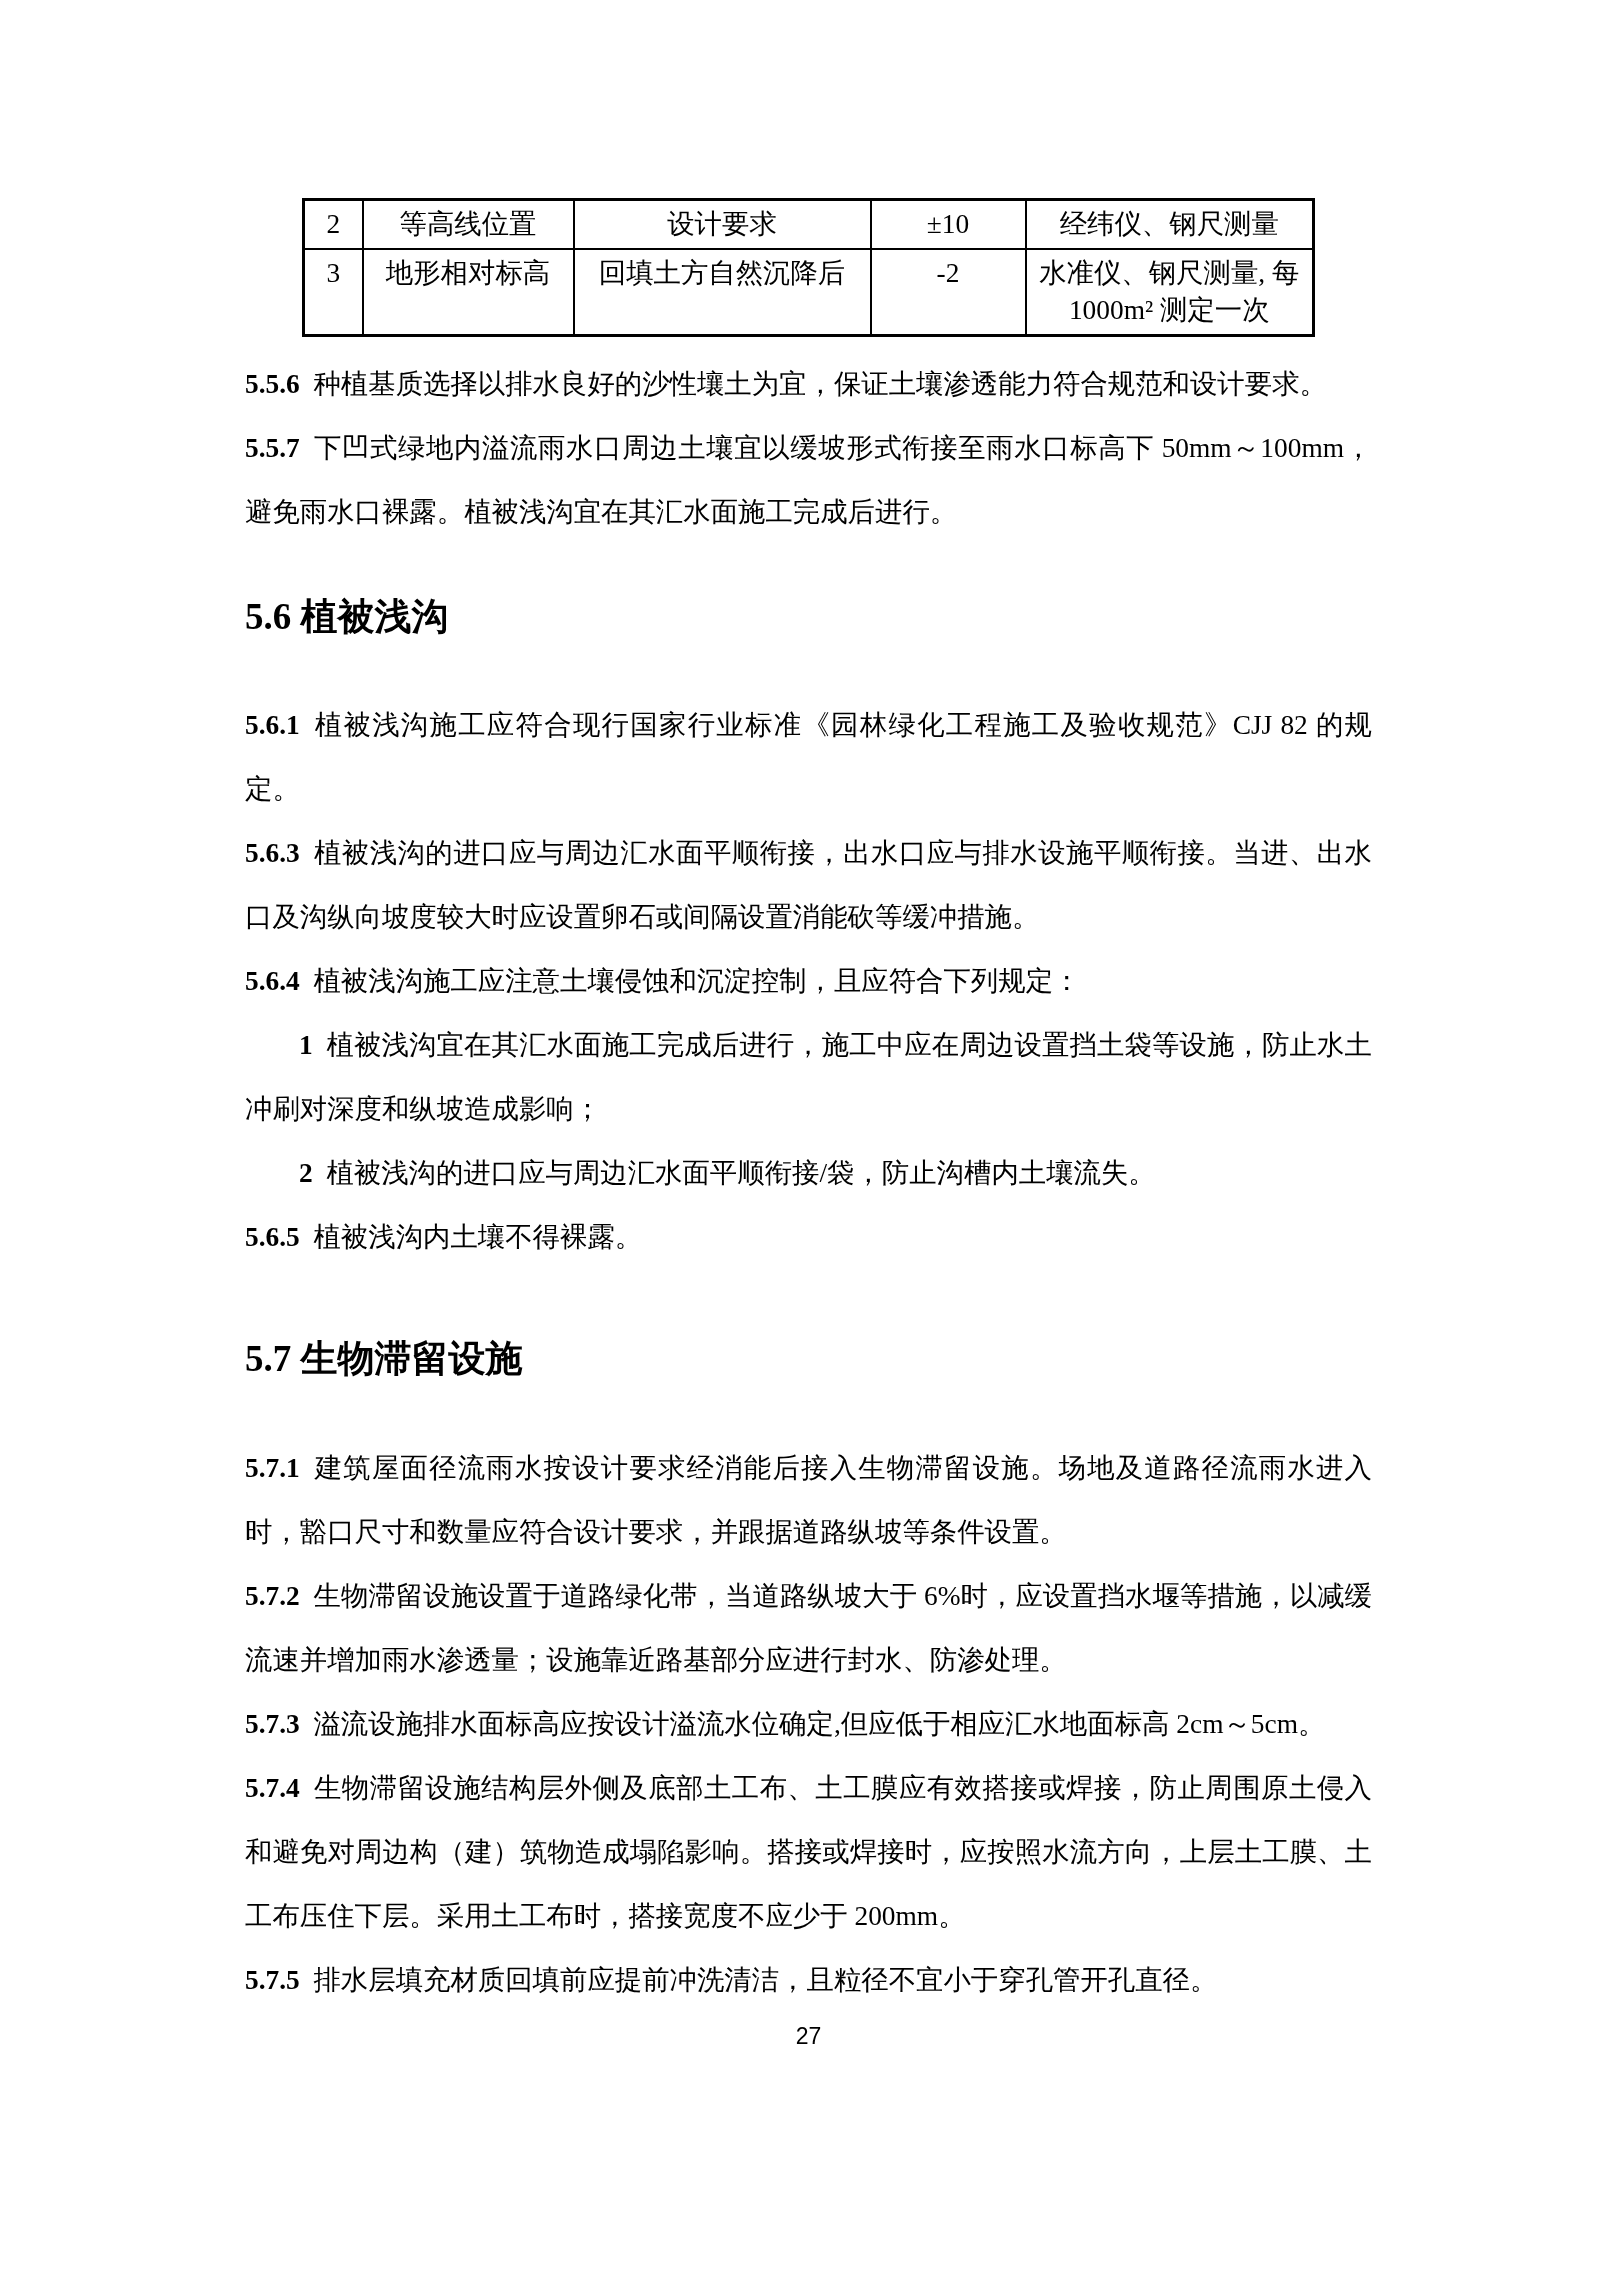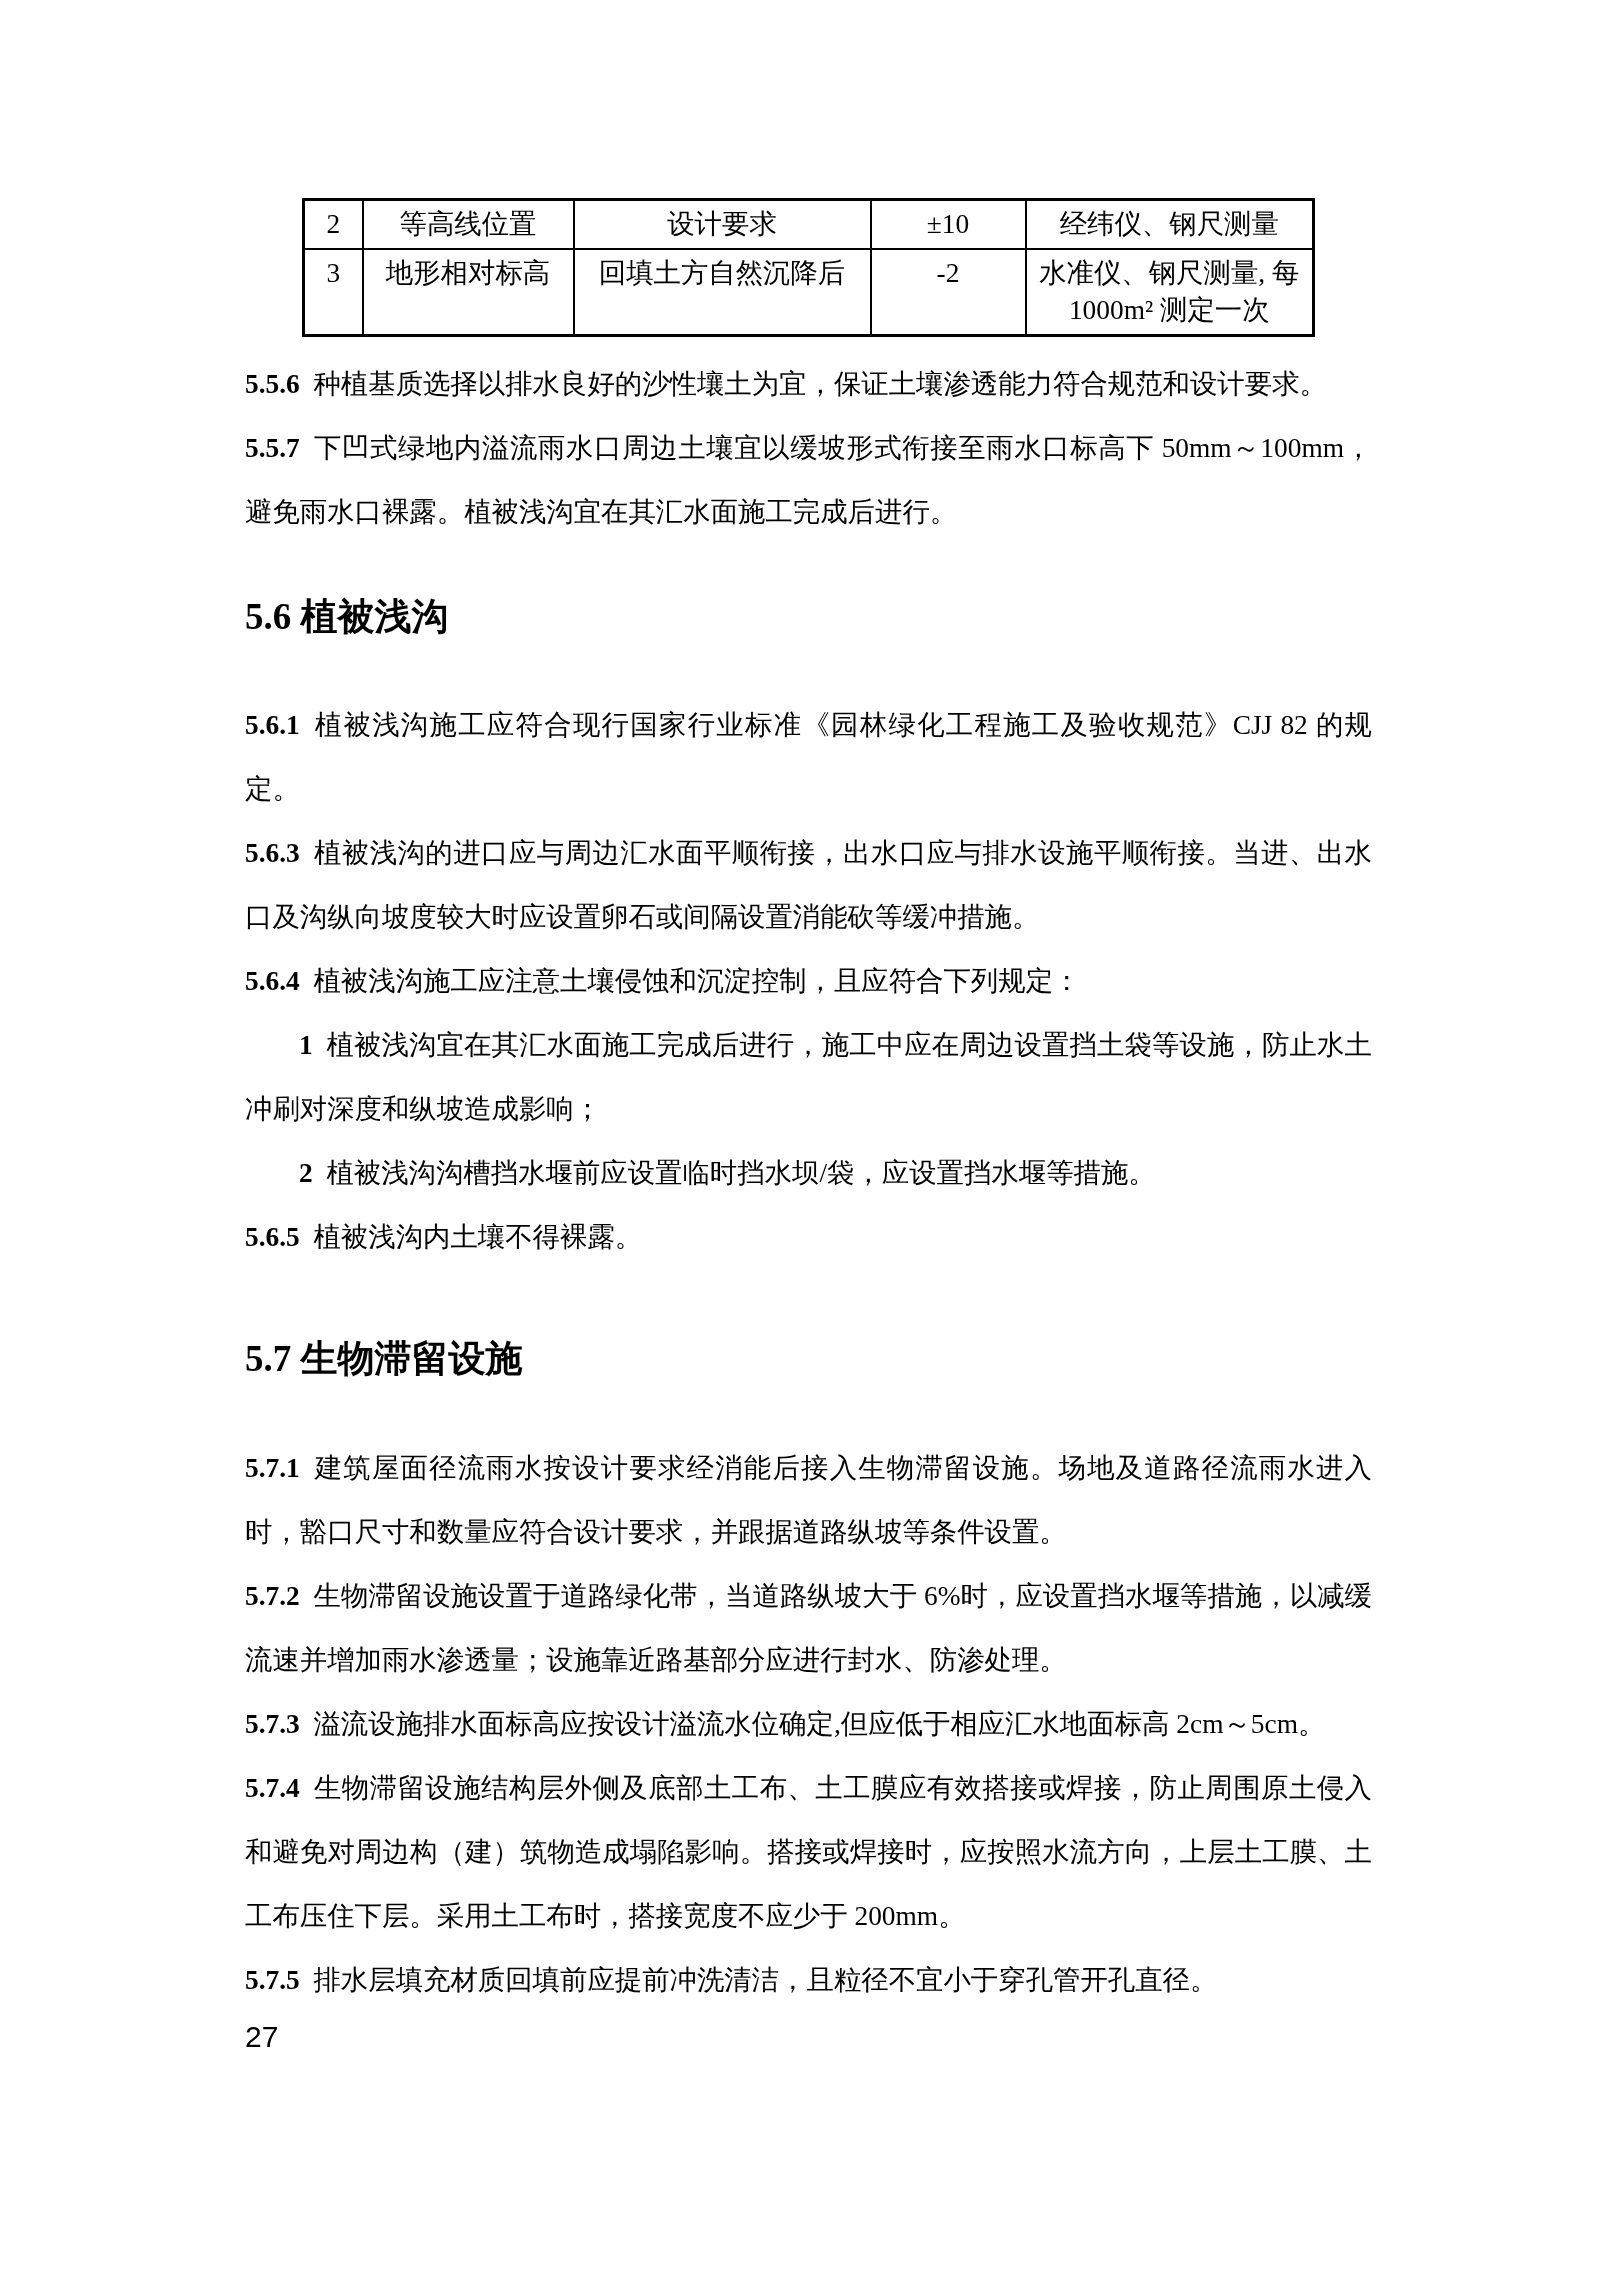--- a/index.html
+++ b/index.html
@@ -41,22 +41,22 @@
   
   .section-heading {
     font-size:37px; font-weight:bold; text-align:left;
     line-height:69px;
   }
   .heading-56 { margin-top:38px; margin-bottom:42px; }
   .heading-57 { margin-top:55px; margin-bottom:43px; }
 
   
   .page-number {
-    margin-top:9.8px; text-align:left;
-    font-size:30px; line-height:29px;
+    margin-top:9.8px; text-align:center;
+    font-size:23px; line-height:29px;
     font-family:"Liberation Sans","DejaVu Sans",sans-serif;
   }
 </style>
 </head>
 <body>
 
 <div class="page">
   <div class="content">
 
     <table class="spec-table">
@@ -103,21 +103,21 @@
       <p class="clause">
         <b class="clause-num">5.6.3</b><span>植被浅沟的进口应与周边汇水面平顺衔接，出水口应与排水设施平顺衔接。当进、出水口及沟纵向坡度较大时应设置卵石或间隔设置消能砍等缓冲措施。</span>
       </p>
       <p class="clause">
         <b class="clause-num">5.6.4</b><span>植被浅沟施工应注意土壤侵蚀和沉淀控制，且应符合下列规定：</span>
       </p>
       <p class="clause subclause">
         <b class="clause-num">1</b><span>植被浅沟宜在其汇水面施工完成后进行，施工中应在周边设置挡土袋等设施，防止水土冲刷对深度和纵坡造成影响；</span>
       </p>
       <p class="clause subclause">
-        <b class="clause-num">2</b><span>植被浅沟沟槽挡水堰前应设置临时挡水坝/袋，应设置挡水堰等措施。</span>
+        <b class="clause-num">2</b><span>植被浅沟的进口应与周边汇水面平顺衔接/袋，防止沟槽内土壤流失。</span>
       </p>
       <p class="clause">
         <b class="clause-num">5.6.5</b><span>植被浅沟内土壤不得裸露。</span>
       </p>
     </div>
 
     <h2 class="section-heading heading-57">5.7 生物滞留设施</h2>
 
     <div>
       <p class="clause">

